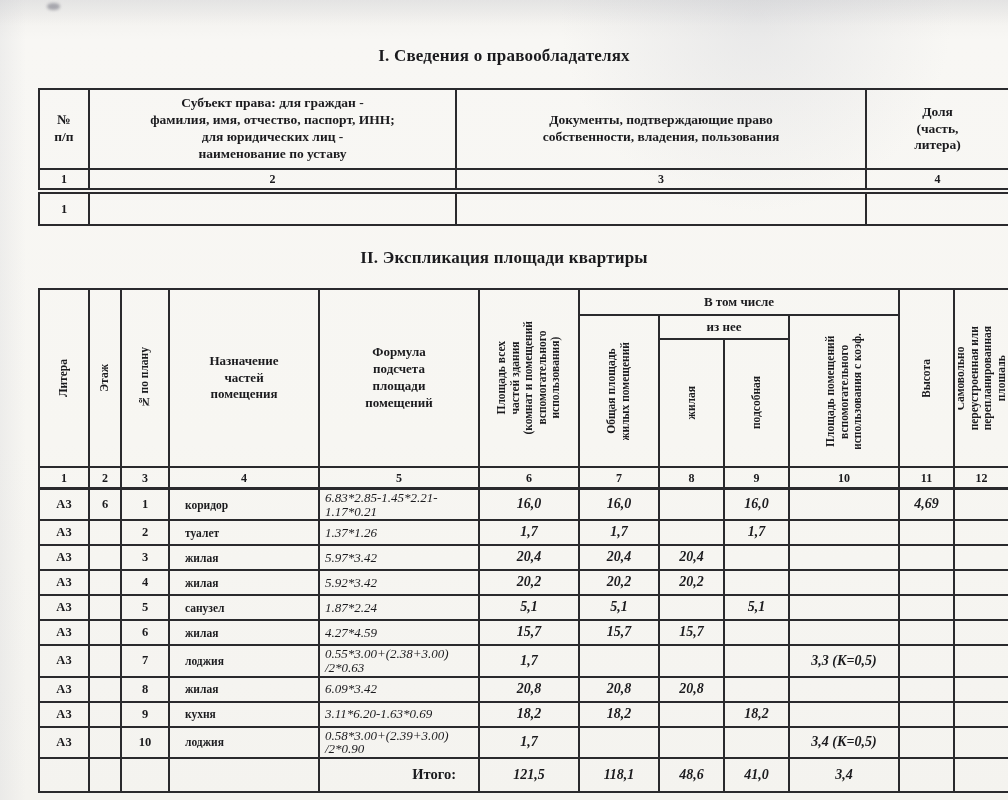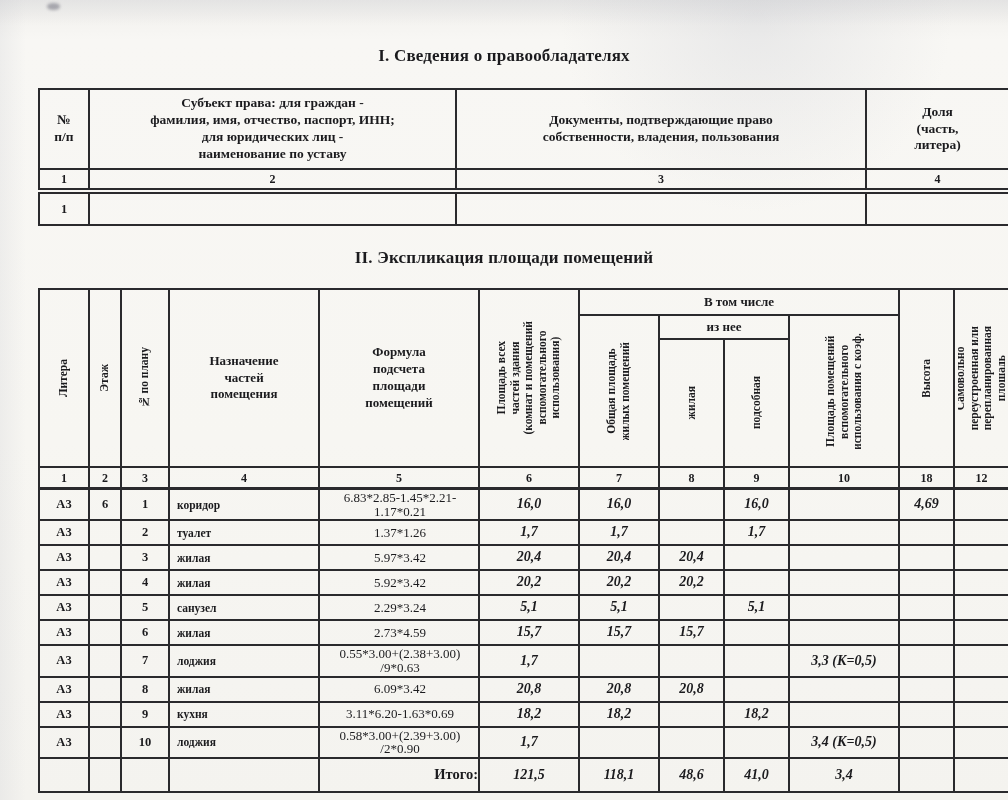--- a/index.html
+++ b/index.html
@@ -40,26 +40,26 @@
   .h-h { font-size:13px; text-align:center; white-space:pre-line; line-height:1.3; }
   .vwrap { display:flex; align-items:center; justify-content:center; height:100%; width:100%; overflow:hidden; }
   .vtxt { writing-mode:vertical-rl; transform:rotate(180deg); white-space:pre-line;
     font-size:11.5px; font-weight:bold; line-height:1.18; text-align:center; max-height:176px; }
   #expl .numrow td { height:17px; font-size:12px; font-weight:bold; text-align:center;
     line-height:1; border-bottom:3px solid #2a2a2d; }
 
   #expl tbody td { height:21px; font-size:13.5px; line-height:1.05; }
   #expl tbody td:nth-child(1), #expl tbody td:nth-child(2), #expl tbody td:nth-child(3) {
     text-align:center; font-weight:bold; font-size:12.5px; }
-  #expl tbody td:nth-child(4) { text-align:left; font-weight:bold; font-size:11.5px; padding-left:7px; }
-  #expl tbody td:nth-child(5) { text-align:center; font-size:13px; padding-left:5px; white-space:pre-line; }
+  #expl tbody td:nth-child(4) { text-align:left; font-weight:bold; font-size:11.5px; padding-left:15px; }
+  #expl tbody td:nth-child(5) { text-align:left; font-style:italic; font-size:13px; padding-left:5px; white-space:pre-line; }
   #expl tbody td:nth-child(n+6) { text-align:center; font-style:italic; font-weight:bold; font-size:14px; }
   #expl tbody tr.total td { height:30px; }
   #expl tbody tr.total td:nth-child(5) { text-align:right; font-style:normal; font-weight:bold;
-    font-size:14.5px; padding-right:0; white-space:normal; }
+    font-size:14.5px; padding-right:22px; white-space:normal; }
 </style>
 </head>
 <body>
 
 <div class="artifact smudge"></div>
 <div class="artifact streak-top"></div>
 <div class="artifact streak-left"></div>
 
 <div class="section-title" id="title-owners">I. Сведения о правообладателях</div>
 
@@ -94,21 +94,21 @@
   <tbody>
     <tr class="datarow">
       <td>1</td>
       <td></td>
       <td></td>
       <td></td>
     </tr>
   </tbody>
 </table>
 
-<div class="section-title" id="title-expl">II. Экспликация площади помещений</div>
+<div class="section-title" id="title-expl">II. Экспликация площади квартиры</div>
 
 <table id="expl">
   <colgroup>
     <col style="width:50px">
       <col style="width:32px">
       <col style="width:48px">
       <col style="width:150px">
     <col style="width:160px">
       <col style="width:100px">
       <col style="width:80px">
@@ -198,21 +198,21 @@
       <td>1</td>
       <td>2</td>
       <td>3</td>
       <td>4</td>
       <td>5</td>
       <td>6</td>
       <td>7</td>
       <td>8</td>
       <td>9</td>
       <td>10</td>
-      <td>18</td>
+      <td>11</td>
       <td>12</td>
     </tr>
   </thead>
   <tbody>
       <tr>
         <td>А3</td>
         <td>6</td>
         <td>1</td>
         <td>коридор</td>
         <td>6.83*2.85-1.45*2.21-
@@ -265,50 +265,50 @@
         <td></td>
         <td></td>
         <td></td>
         <td></td>
       </tr>
       <tr>
         <td>А3</td>
         <td></td>
         <td>5</td>
         <td>санузел</td>
-        <td>2.29*3.24</td>
+        <td>1.87*2.24</td>
         <td>5,1</td>
         <td>5,1</td>
         <td></td>
         <td>5,1</td>
         <td></td>
         <td></td>
         <td></td>
       </tr>
       <tr>
         <td>А3</td>
         <td></td>
         <td>6</td>
         <td>жилая</td>
-        <td>2.73*4.59</td>
+        <td>4.27*4.59</td>
         <td>15,7</td>
         <td>15,7</td>
         <td>15,7</td>
         <td></td>
         <td></td>
         <td></td>
         <td></td>
       </tr>
       <tr>
         <td>А3</td>
         <td></td>
         <td>7</td>
         <td>лоджия</td>
         <td>0.55*3.00+(2.38+3.00)
-/9*0.63</td>
+/2*0.63</td>
         <td>1,7</td>
         <td></td>
         <td></td>
         <td></td>
         <td>3,3 (К=0,5)</td>
         <td></td>
         <td></td>
       </tr>
       <tr>
         <td>А3</td>

